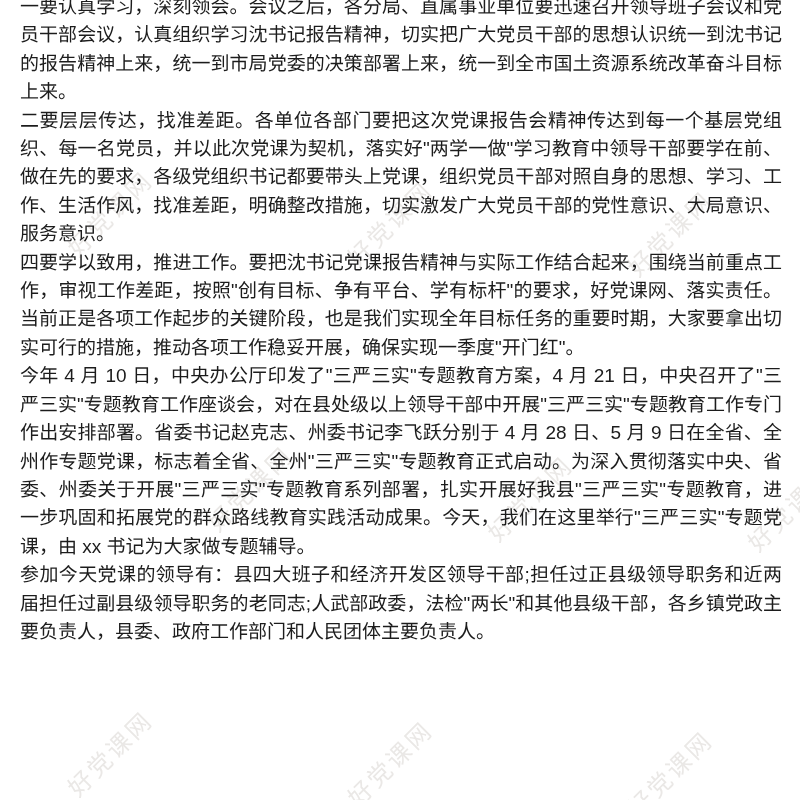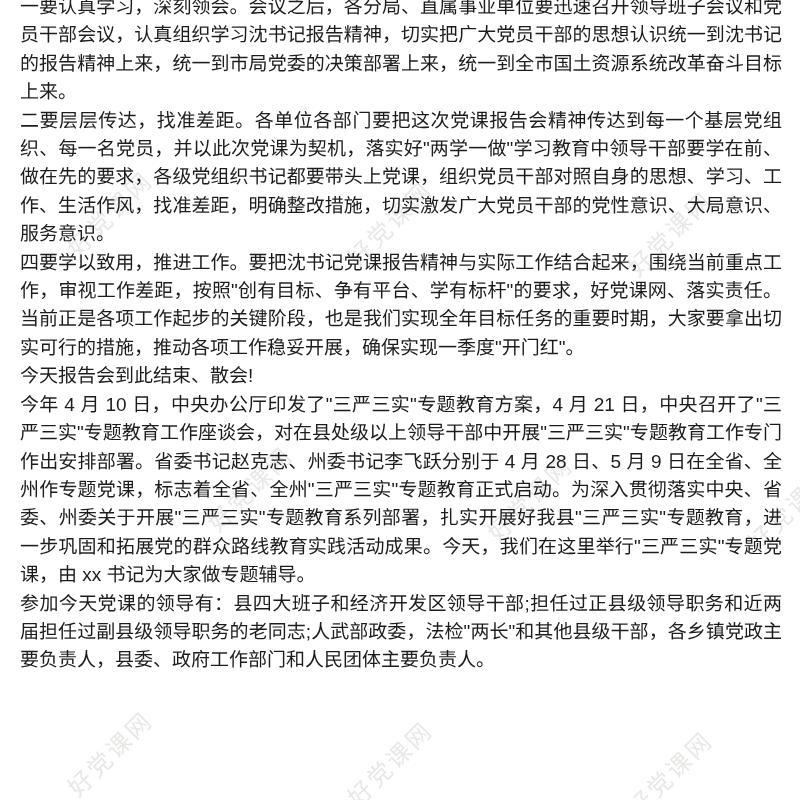--- a/index.html
+++ b/index.html
@@ -63,16 +63,15 @@
     <span class="wm" style="left: 735px; top: 490px;">好党课网</span>
     <span class="wm" style="left: 55px; top: 735px;">好党课网</span>
     <span class="wm" style="left: 335px; top: 745px;">好党课网</span>
     <span class="wm" style="left: 615px; top: 755px;">好党课网</span>
   </div>
 
 <main class="doc">
   <p>一要认真学习，深刻领会。会议之后，各分局、直属事业单位要迅速召开领导班子会议和党员干部会议，认真组织学习沈书记报告精神，切实把广大党员干部的思想认识统一到沈书记的报告精神上来，统一到市局党委的决策部署上来，统一到全市国土资源系统改革奋斗目标上来。</p>
   <p>二要层层传达，找准差距。各单位各部门要把这次党课报告会精神传达到每一个基层党组织、每一名党员，并以此次党课为契机，落实好"两学一做"学习教育中领导干部要学在前、做在先的要求，各级党组织书记都要带头上党课，组织党员干部对照自身的思想、学习、工作、生活作风，找准差距，明确整改措施，切实激发广大党员干部的党性意识、大局意识、服务意识。</p>
   <p>四要学以致用，推进工作。要把沈书记党课报告精神与实际工作结合起来，围绕当前重点工作，审视工作差距，按照"创有目标、争有平台、学有标杆"的要求，好党课网、落实责任。当前正是各项工作起步的关键阶段，也是我们实现全年目标任务的重要时期，大家要拿出切实可行的措施，推动各项工作稳妥开展，确保实现一季度"开门红"。</p>
-  <p>今天报告会到此结束、散会!</p>
   <p>今年 4 月 10 日，中央办公厅印发了"三严三实"专题教育方案，4 月 21 日，中央召开了"三严三实"专题教育工作座谈会，对在县处级以上领导干部中开展"三严三实"专题教育工作专门作出安排部署。省委书记赵克志、州委书记李飞跃分别于 4 月 28 日、5 月 9 日在全省、全州作专题党课，标志着全省、全州"三严三实"专题教育正式启动。为深入贯彻落实中央、省委、州委关于开展"三严三实"专题教育系列部署，扎实开展好我县"三严三实"专题教育，进一步巩固和拓展党的群众路线教育实践活动成果。今天，我们在这里举行"三严三实"专题党课，由 xx 书记为大家做专题辅导。</p>
   <p>参加今天党课的领导有：县四大班子和经济开发区领导干部;担任过正县级领导职务和近两届担任过副县级领导职务的老同志;人武部政委，法检"两长"和其他县级干部，各乡镇党政主要负责人，县委、政府工作部门和人民团体主要负责人。</p>
 </main>
 
 </body></html>

